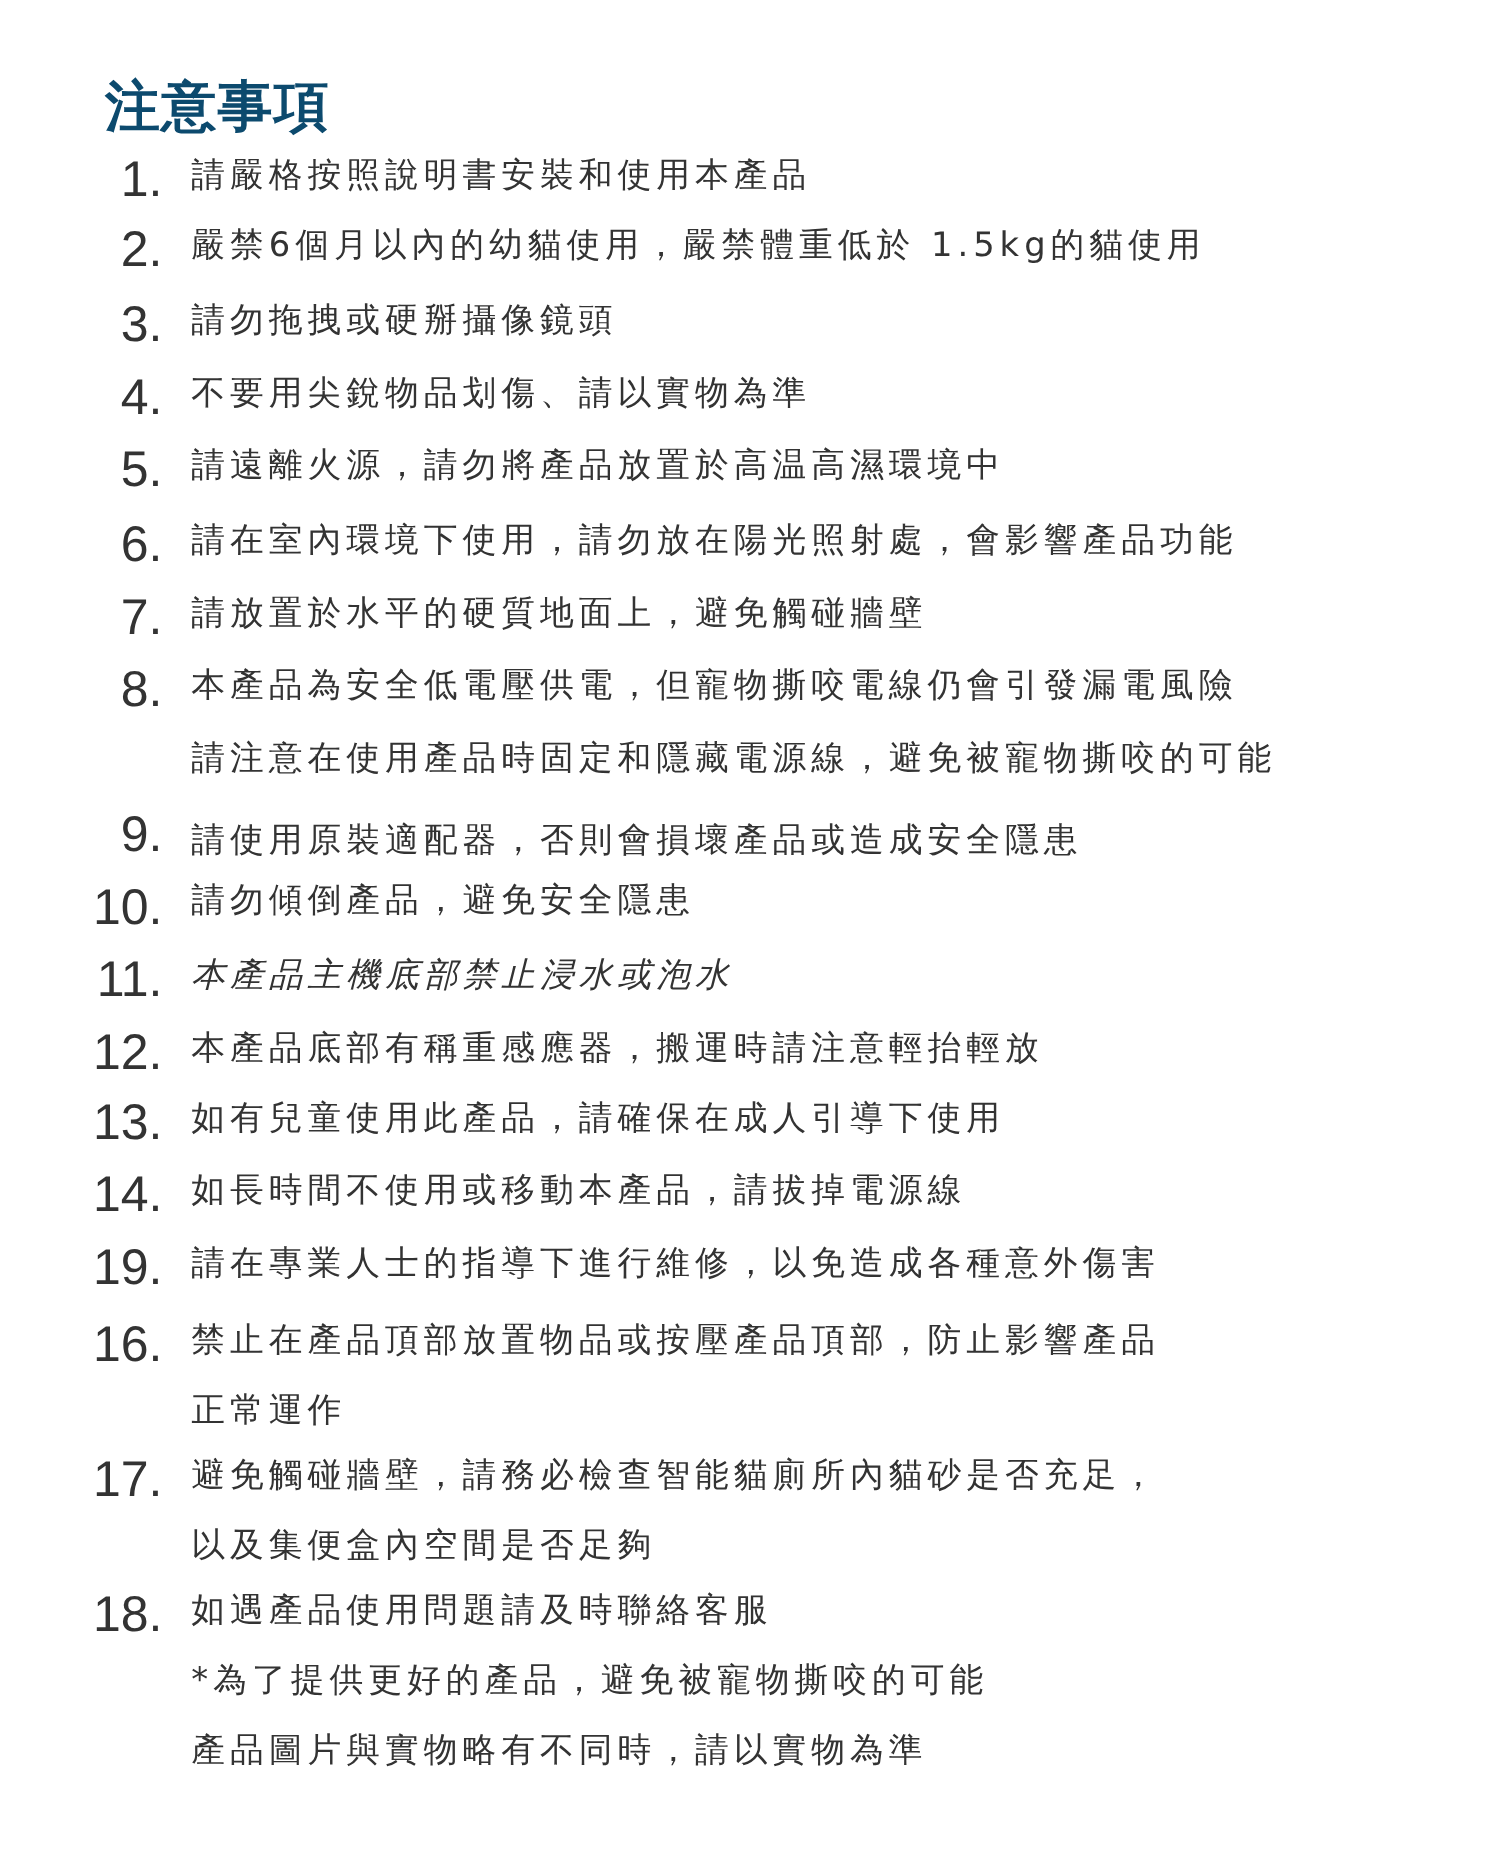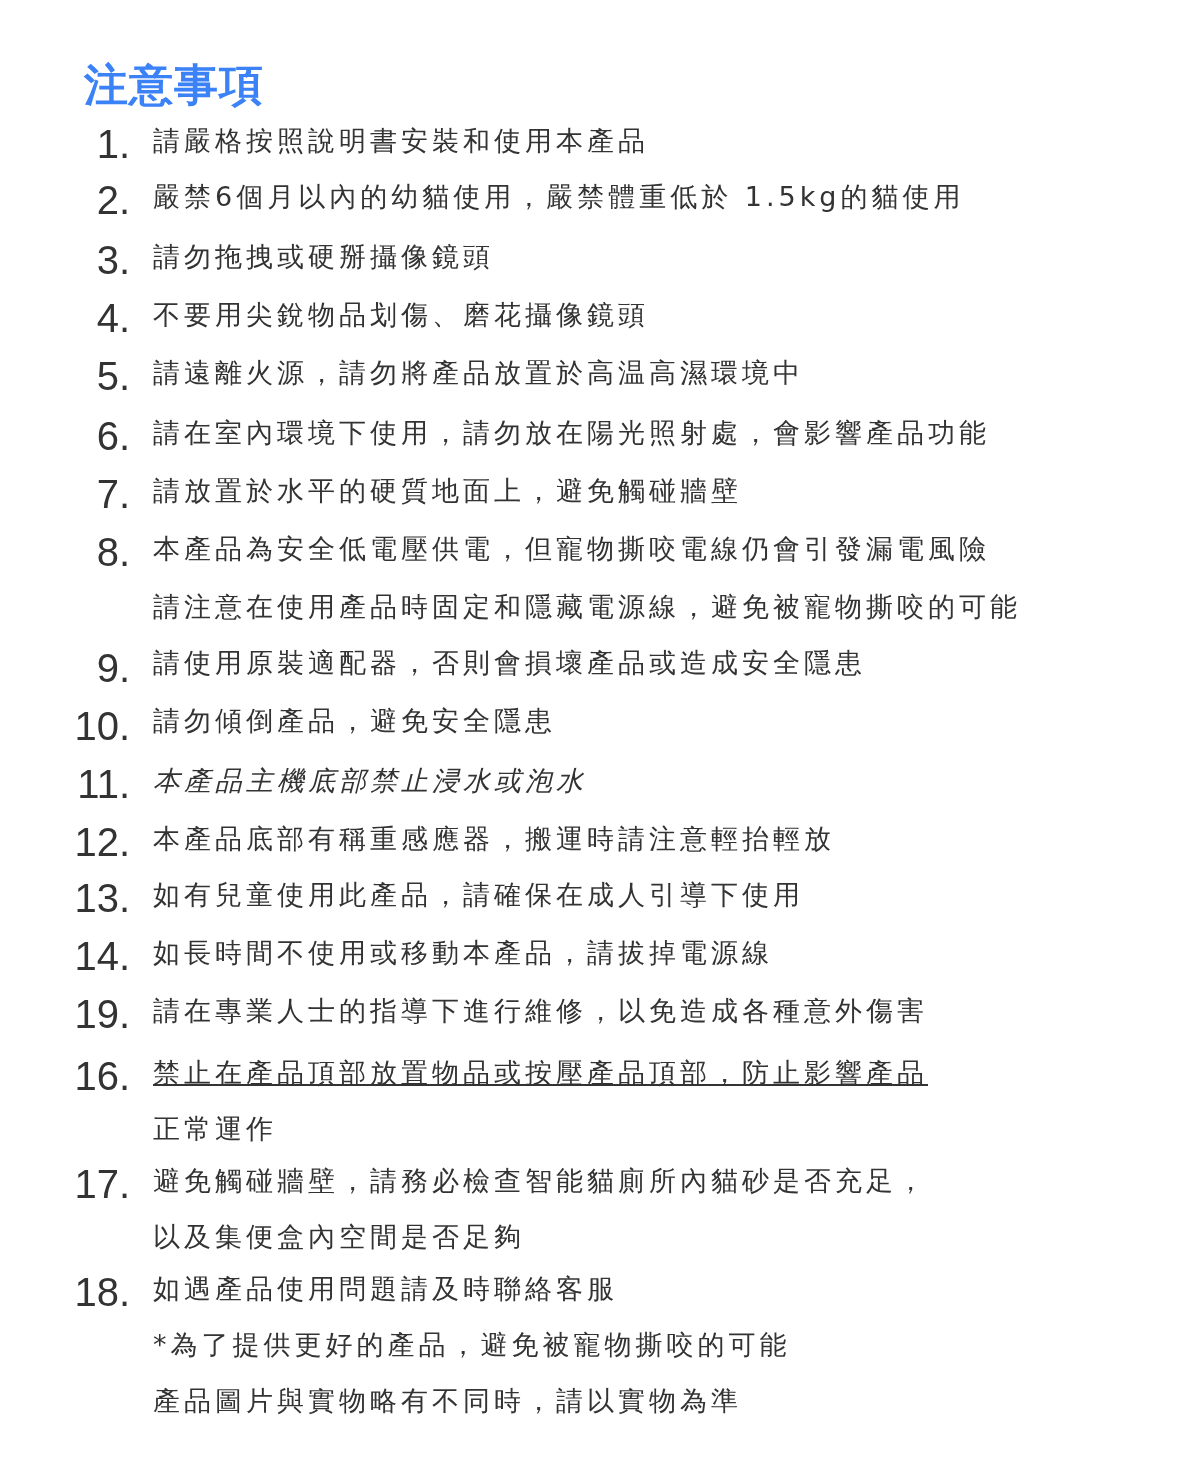--- a/index.html
+++ b/index.html
@@ -3,21 +3,21 @@
 <meta charset="utf-8">
 <style>
   html, body { margin: 0; padding: 0; background: #ffffff; }
   body {
     width: 1200px; height: 1484px; position: relative; overflow: hidden;
     font-family: "DejaVu Sans", "Liberation Sans", sans-serif;
     color: #333333;
   }
   .title {
     position: absolute; left: 84px; top: 56px;
-    font-size: 44px; font-weight: bold; letter-spacing: 1px; color: #3b82f6;
+    font-size: 44px; font-weight: bold; letter-spacing: 1px; color: #0c4a6e;
   }
   .item { position: absolute; left: 0; width: 1200px; }
   .num {
     position: absolute; right: 1070px; 
     font-family: "Liberation Sans", sans-serif;
     font-size: 40px; line-height: 40px; color: #333333; white-space: nowrap;
   }
   .line {
     position: absolute; left: 153px;
     font-size: 27px; line-height: 34px; letter-spacing: 4px; white-space: nowrap; color: #333333;
@@ -40,21 +40,21 @@
     <span class="line" style="top:2px;">嚴禁6個月以內的幼貓使用，嚴禁體重低於 1.5kg的貓使用</span>
   </div>
 
   <div class="item" style="top:238px;">
     <span class="num" style="top:2px;">3.</span>
     <span class="line" style="top:2px;">請勿拖拽或硬掰攝像鏡頭</span>
   </div>
 
   <div class="item" style="top:296px;">
     <span class="num" style="top:2px;">4.</span>
-    <span class="line" style="top:2px;">不要用尖銳物品划傷、磨花攝像鏡頭</span>
+    <span class="line" style="top:2px;">不要用尖銳物品划傷、請以實物為準</span>
   </div>
 
   <div class="item" style="top:354px;">
     <span class="num" style="top:2px;">5.</span>
     <span class="line" style="top:2px;">請遠離火源，請勿將產品放置於高温高濕環境中</span>
   </div>
 
   <div class="item" style="top:414px;">
     <span class="num" style="top:2px;">6.</span>
     <span class="line" style="top:2px;">請在室內環境下使用，請勿放在陽光照射處，會影響產品功能</span>
@@ -66,21 +66,21 @@
   </div>
 
   <div class="item" style="top:530px;">
     <span class="num" style="top:2px;">8.</span>
     <span class="line" style="top:2px;">本產品為安全低電壓供電，但寵物撕咬電線仍會引發漏電風險</span>
     <span class="line" style="top:60px;">請注意在使用產品時固定和隱藏電源線，避免被寵物撕咬的可能</span>
   </div>
 
   <div class="item" style="top:646px;">
     <span class="num" style="top:2px;">9.</span>
-    <span class="line" style="top:0;text-align:center;">請使用原裝適配器，否則會損壞產品或造成安全隱患</span>
+    <span class="line" style="top:10px;text-align:center;">請使用原裝適配器，否則會損壞產品或造成安全隱患</span>
   </div>
 
   <div class="item" style="top:704px;">
     <span class="num" style="top:2px;">10.</span>
     <span class="line" style="top:2px;font-family:Liberation Mono, monospace;">請勿傾倒產品，避免安全隱患</span>
   </div>
 
   <div class="item" style="top:762px;">
     <span class="num" style="top:2px;">11.</span>
     <span class="line" style="top:2px;font-style:italic;">本產品主機底部禁止浸水或泡水</span>
@@ -101,21 +101,21 @@
     <span class="line" style="top:2px;">如長時間不使用或移動本產品，請拔掉電源線</span>
   </div>
 
   <div class="item" style="top:992px;">
     <span class="num" style="top:2px;">19.</span>
     <span class="line" style="top:2px;">請在專業人士的指導下進行維修，以免造成各種意外傷害</span>
   </div>
 
   <div class="item" style="top:1054px;">
     <span class="num" style="top:2px;">16.</span>
-    <span class="line" style="top:2px;text-decoration:underline;">禁止在產品頂部放置物品或按壓產品頂部，防止影響產品</span>
+    <span class="line" style="top:2px;">禁止在產品頂部放置物品或按壓產品頂部，防止影響產品</span>
     <span class="line" style="top:58px;">正常運作</span>
   </div>
 
   <div class="item" style="top:1162px;">
     <span class="num" style="top:2px;">17.</span>
     <span class="line" style="top:2px;">避免觸碰牆壁，請務必檢查智能貓廁所內貓砂是否充足，</span>
     <span class="line" style="top:58px;">以及集便盒內空間是否足夠</span>
   </div>
 
   <div class="item" style="top:1270px;">

